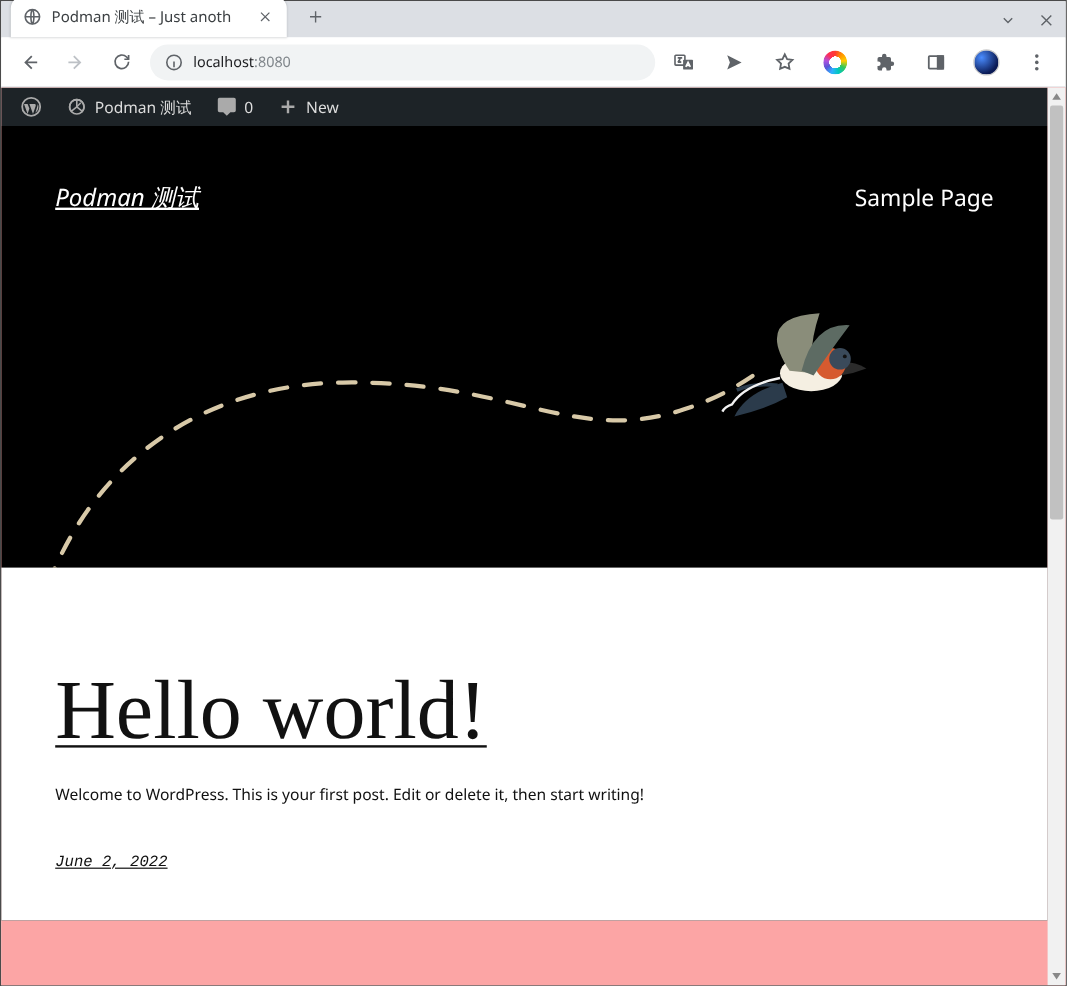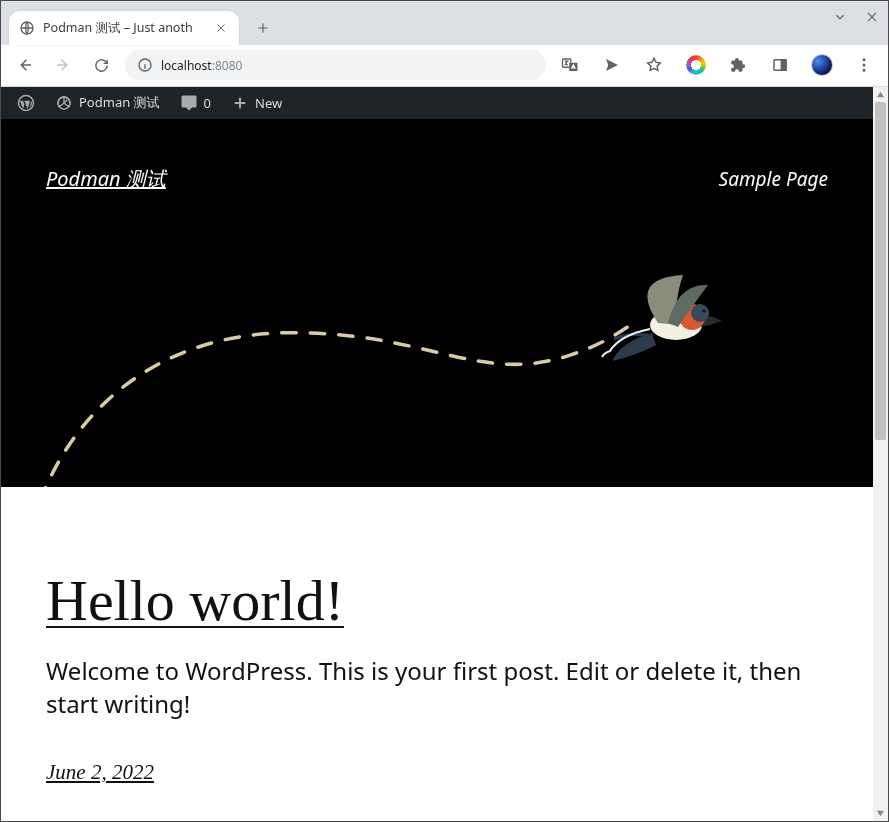--- a/index.html
+++ b/index.html
@@ -4,21 +4,21 @@
 <style>
   * { box-sizing: border-box; margin: 0; padding: 0; }
   html, body { width: 889px; height: 822px; overflow: hidden; font-family: "Segoe UI", "Noto Sans", Arial, sans-serif; background:#000; }
   
   .window {
     width: 889px; height: 822px; background:#fff; position:relative; border:1px solid #4a4a4a;
     display:flex; flex-direction:column;
   }
   
   .tabstrip {
-    height:44px; background:#dcdfe4; display:flex; align-items:flex-end; padding:6px 8px 0 8px;
+    height:30px; background:#dcdfe4; display:flex; align-items:flex-end; padding:6px 8px 0 8px;
     position:relative;
   }
   .tab {
     height:34px; background:#fff; border-radius:10px 10px 0 0; display:flex; align-items:center;
     padding:0 10px; gap:8px; min-width:230px; max-width:240px; font-size:12.5px; color:#3c4043;
     box-shadow:0 0 2px rgba(0,0,0,.15);
   }
   .tab .favicon { width:16px; height:16px; position:relative; flex:0 0 16px;}
   .tab .title { flex:1 1 auto; white-space:nowrap; overflow:hidden; text-overflow:ellipsis; }
   .tab .close { width:16px;height:16px; display:flex;align-items:center;justify-content:center;
@@ -49,21 +49,21 @@
     background:radial-gradient(circle at 30% 30%, #4a8cff, #0a1a55 70%);
     border:1px solid #ccc;
   }
   .hue-circle {
     width:20px;height:20px;border-radius:50%;
     background:conic-gradient(#ff3b30,#ff9500,#ffcc00,#34c759,#00c7be,#30b0ff,#5856d6,#af52de,#ff2d55,#ff3b30);
     mask:radial-gradient(circle, transparent 35%, #000 36%);
     -webkit-mask:radial-gradient(circle, transparent 35%, #000 36%);
   }
   
-  .viewport { flex:1 1 auto; position:relative; overflow:hidden; background:#eab308; }
+  .viewport { flex:1 1 auto; position:relative; overflow:hidden; background:#fca5a5; }
   .scrollbar {
     position:absolute; right:0; top:0; bottom:0; width:15px; background:#f1f1f1;
     display:flex; flex-direction:column; align-items:center;
   }
   .scrollbar .arrow { height:15px; width:100%; display:flex;align-items:center;justify-content:center; color:#666;}
   .scrollbar .track { flex:1 1 auto; width:100%; position:relative;}
   .scrollbar .thumb { position:absolute; top:0; height:48%; left:2px; right:2px; background:#c1c1c1; border-radius:2px;}
   .scrollbar .down { transform:rotate(180deg); }
   
   .wpadmin {
@@ -74,37 +74,37 @@
   .wpitem { display:flex; align-items:center; gap:6px; padding:0 10px; height:100%; cursor:pointer; color:#ddd;}
   .wpicon { width:18px;height:18px; display:flex;align-items:center;justify-content:center; }
   .wp-user-avatar { width:16px;height:16px;background:#eee;}
   
   .site { margin-right:15px; background:#000; color:#fff; }
   .site-header {
     display:flex; justify-content:space-between; align-items:center; padding:46px 45px 30px 45px;
     font-size:20px;
   }
   .site-title { font-style:italic; text-decoration:underline; cursor:pointer;}
-  .site-nav { cursor:pointer; font-size:19px;font-style:italic;}
+  .site-nav { cursor:pointer; font-size:19px;}
   .hero {
     height:264px; position:relative; overflow:hidden;
   }
   .trail { position:absolute; inset:0; }
   .bird { position:absolute; right:135px; top:40px; }
   .content-card {
     background:#fff; color:#111; margin:0; padding:80px 45px 40px 45px;
     font-family: Georgia, 'Times New Roman', serif;
   }
   .post-title {
-    font-size:58px; font-weight:400; text-decoration:underline; text-decoration-thickness:2px;
+    font-size:70px; font-weight:400; text-decoration:underline; text-decoration-thickness:2px;
     text-underline-offset:6px; letter-spacing:0; cursor:pointer; font-family:Georgia,serif;
   }
-  .post-excerpt { font-size:24px; margin-top:20px; font-family:"Segoe UI","Noto Sans",Arial,sans-serif;}
+  .post-excerpt { font-size:13px; margin-top:20px; font-family:"Segoe UI","Noto Sans",Arial,sans-serif;}
   .post-date { display:inline-block; margin-top:40px; font-style:italic; text-decoration:underline;
-    font-size:21px; cursor:pointer; font-family:Liberation Serif, serif;}
+    font-size:13px; cursor:pointer; font-family:Liberation Mono, monospace;}
 </style>
 </head>
 <body>
 
 <div class="window">
 
   <div class="tabstrip">
     <div class="tab">
       <span class="favicon">
         <svg viewBox="0 0 24 24" width="16" height="16" fill="none" stroke="#5f6368" stroke-width="2">

